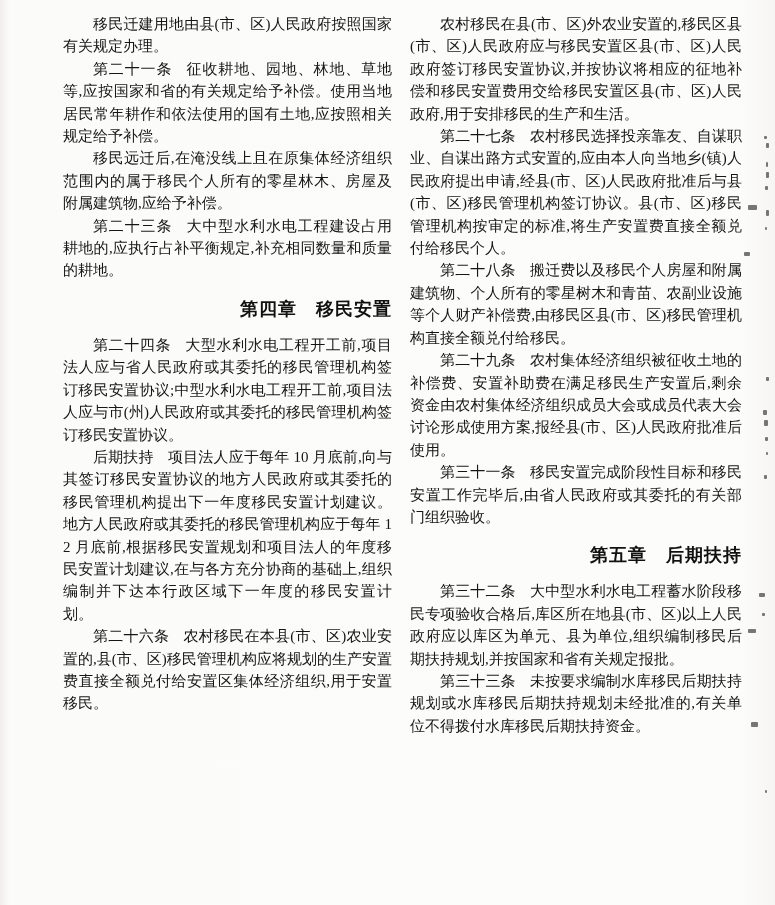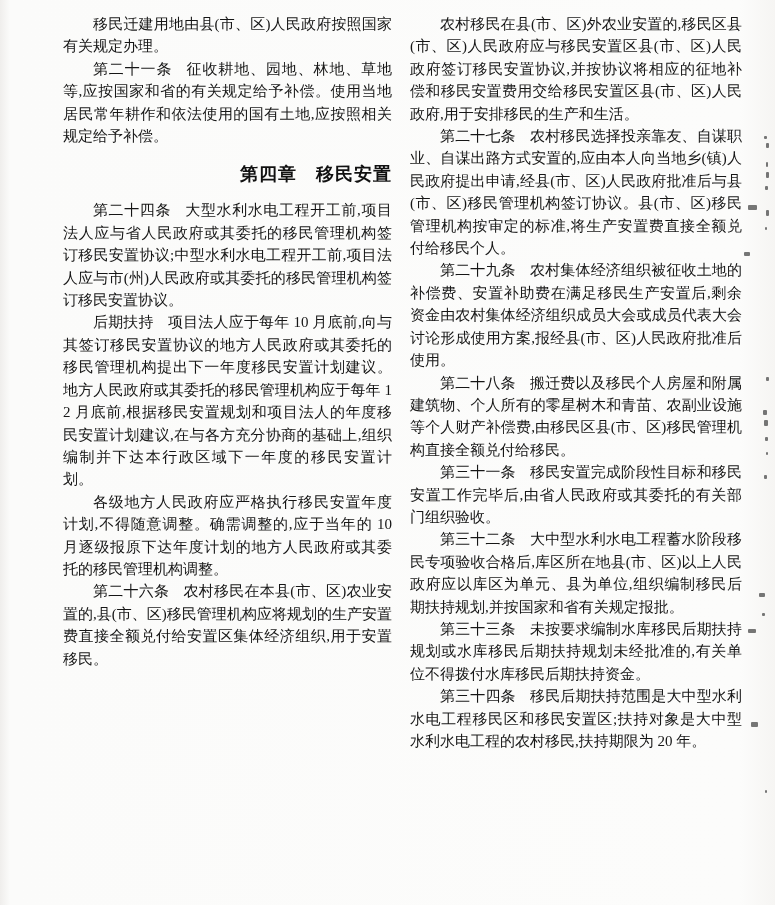--- a/index.html
+++ b/index.html
@@ -60,35 +60,36 @@
   }
 </style>
 </head>
 <body>
 
 <div class="page">
   <div class="columns">
     <div class="column left">
         <p><span>移民迁建用地由县(市、区)人民政府按照国家有关规定办理。</span></p>
         <p><span class="lead">第二十一条</span><span>征收耕地、园地、林地、草地等,应按国家和省的有关规定给予补偿。使用当地居民常年耕作和依法使用的国有土地,应按照相关规定给予补偿。</span></p>
+        <p><span>移民远迁后,在淹没线上且在原集体经济组织范围内的属于移民个人所有的零星林木、房屋及附属建筑物,应给予补偿。</span></p>
+        <p><span class="lead">第二十三条</span><span>大中型水利水电工程建设占用耕地的,应执行占补平衡规定,补充相同数量和质量的耕地。</span></p>
         <div class="chapter">第四章　移民安置</div>
         <p><span class="lead">第二十四条</span><span>大型水利水电工程开工前,项目法人应与省人民政府或其委托的移民管理机构签订移民安置协议;中型水利水电工程开工前,项目法人应与市(州)人民政府或其委托的移民管理机构签订移民安置协议。</span></p>
         <p><span class="lead">后期扶持</span><span>项目法人应于每年 10 月底前,向与其签订移民安置协议的地方人民政府或其委托的移民管理机构提出下一年度移民安置计划建议。地方人民政府或其委托的移民管理机构应于每年 12 月底前,根据移民安置规划和项目法人的年度移民安置计划建议,在与各方充分协商的基础上,组织编制并下达本行政区域下一年度的移民安置计划。</span></p>
-        <p><span>各级地方人民政府应严格执行移民安置年度计划,不得随意调整。确需调整的,应于当年的 10 月逐级报原下达年度计划的地方人民政府或其委托的移民管理机构调整。</span></p>
         <p><span class="lead">第二十六条</span><span>农村移民在本县(市、区)农业安置的,县(市、区)移民管理机构应将规划的生产安置费直接全额兑付给安置区集体经济组织,用于安置移民。</span></p>
       </div>
     <div class="column right">
         <p><span>农村移民在县(市、区)外农业安置的,移民区县(市、区)人民政府应与移民安置区县(市、区)人民政府签订移民安置协议,并按协议将相应的征地补偿和移民安置费用交给移民安置区县(市、区)人民政府,用于安排移民的生产和生活。</span></p>
         <p><span class="lead">第二十七条</span><span>农村移民选择投亲靠友、自谋职业、自谋出路方式安置的,应由本人向当地乡(镇)人民政府提出申请,经县(市、区)人民政府批准后与县(市、区)移民管理机构签订协议。县(市、区)移民管理机构按审定的标准,将生产安置费直接全额兑付给移民个人。</span></p>
+        <p><span class="lead">第二十八条</span><span>搬迁费以及移民个人房屋和附属建筑物、个人所有的零星树木和青苗、农副业设施等个人财产补偿费,由移民区县(市、区)移民管理机构直接全额兑付给移民。</span></p>
         <p><span class="lead">第二十九条</span><span>农村集体经济组织被征收土地的补偿费、安置补助费在满足移民生产安置后,剩余资金由农村集体经济组织成员大会或成员代表大会讨论形成使用方案,报经县(市、区)人民政府批准后使用。</span></p>
-        <p><span class="lead">第二十八条</span><span>搬迁费以及移民个人房屋和附属建筑物、个人所有的零星树木和青苗、农副业设施等个人财产补偿费,由移民区县(市、区)移民管理机构直接全额兑付给移民。</span></p>
         <p><span class="lead">第三十一条</span><span>移民安置完成阶段性目标和移民安置工作完毕后,由省人民政府或其委托的有关部门组织验收。</span></p>
+        <div class="chapter">第五章　后期扶持</div>
         <p><span class="lead">第三十二条</span><span>大中型水利水电工程蓄水阶段移民专项验收合格后,库区所在地县(市、区)以上人民政府应以库区为单元、县为单位,组织编制移民后期扶持规划,并按国家和省有关规定报批。</span></p>
         <p><span class="lead">第三十三条</span><span>未按要求编制水库移民后期扶持规划或水库移民后期扶持规划未经批准的,有关单位不得拨付水库移民后期扶持资金。</span></p>
-        <p><span class="lead">第三十四条</span><span>移民后期扶持范围是大中型水利水电工程移民区和移民安置区;扶持对象是大中型水利水电工程的农村移民,扶持期限为 20 年。</span></p>
       </div>
   </div>
   <div id="artifacts">
       <div class="speck" style="left: 764px; top: 136px; width: 3px; height: 3px;"></div>
       <div class="speck" style="left: 766px; top: 143px; width: 3px; height: 5px;"></div>
       <div class="speck" style="left: 766px; top: 162px; width: 2px; height: 5px;"></div>
       <div class="speck" style="left: 766px; top: 172px; width: 3px; height: 6px;"></div>
       <div class="speck" style="left: 765px; top: 186px; width: 3px; height: 4px;"></div>
       <div class="speck" style="left: 748px; top: 205px; width: 9px; height: 5px;"></div>
       <div class="speck" style="left: 766px; top: 210px; width: 3px; height: 6px;"></div>

